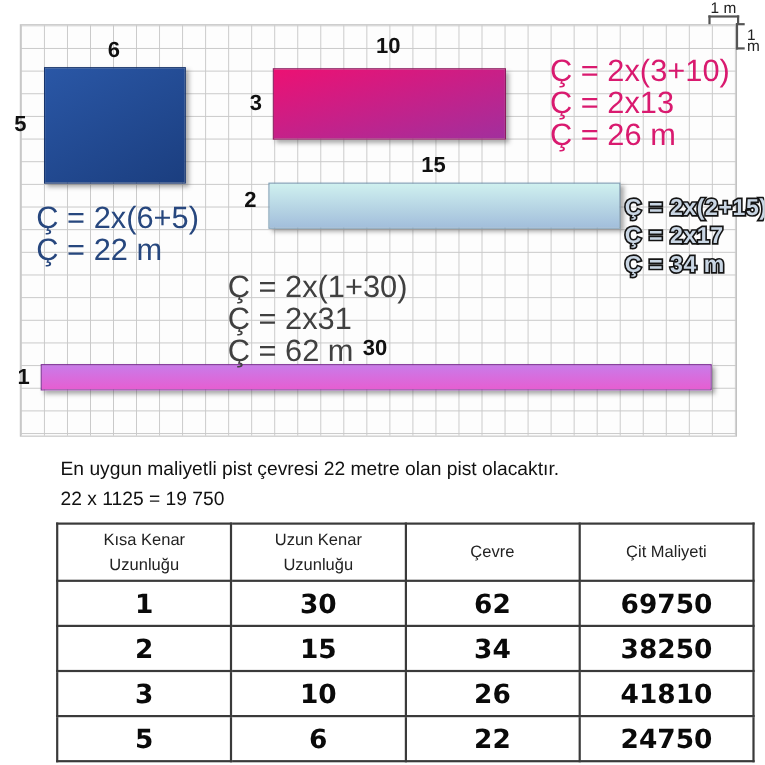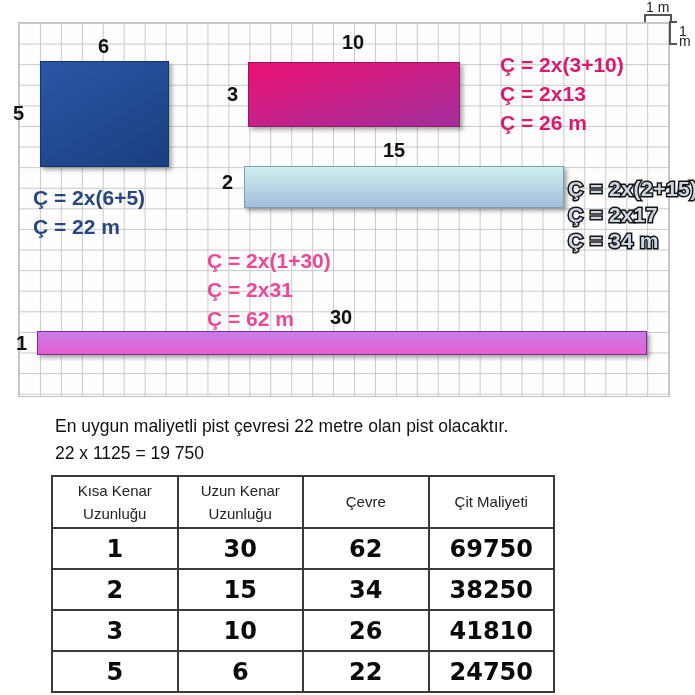--- a/index.html
+++ b/index.html
@@ -24,40 +24,40 @@
   .rect-pink{left:248px;top:62px;width:210px;height:63px;
     background:linear-gradient(165deg,#ec1173,#a22f9d);border:1px solid #8c1a5e;}
   .rect-cyan{left:244px;top:166px;width:318px;height:40px;
     background:linear-gradient(#cff0ef,#a2bedb);border:1px solid #7d9db4;}
   .rect-magenta{left:37px;top:331px;width:608px;height:22px;
     background:linear-gradient(#c97be9,#e65ed1);border:1px solid #7d2d94;}
   
   .dim{position:absolute;color:#101010;font-size:20px;font-weight:600;line-height:20px;}
   .dim.center{text-align:center;}
   
-  .calc{position:absolute;font-size:21px;font-weight:700;line-height:29px;white-space:nowrap;}
+  .calc{position:absolute;font-size:28px;font-weight:400;line-height:29px;white-space:nowrap;}
   .calc-blue{left:33px;top:183px;color:#27477e;}
   .calc-pink{left:500px;top:50px;color:#d91a6f;}
-  .calc-lightpink{left:207px;top:246px;color:#ec4899;}
+  .calc-lightpink{left:207px;top:246px;color:#404040;}
   .calc-outlined{
     left:568px;top:176px;color:#c9d6e4;font-weight:700;line-height:26px;font-size:21px;
     -webkit-text-stroke:3px #141414;paint-order:stroke fill;letter-spacing:.5px;
   }
   
   .scale-label{position:absolute;font-size:14px;color:#222;line-height:10px;}
   .hbracket{position:absolute;left:644px;top:14px;width:24px;height:6px;
     border-top:2px solid #555;border-left:2px solid #555;border-right:2px solid #555;}
   .vbracket{position:absolute;left:669px;top:21px;width:6px;height:20px;
     border-left:2px solid #555;border-top:2px solid #555;border-bottom:2px solid #555;}
   
   .summary{position:absolute;left:55px;top:401px;color:#111;font-size:17.5px;line-height:27px;margin-top:12px;}
   .summary span{display:block;}
   
   table.cost{
-    position:absolute;left:51px;top:475px;width:504px;
+    position:absolute;left:51px;top:475px;width:635px;
     border-collapse:collapse;table-layout:fixed;background:#fff;
   }
   table.cost th,table.cost td{border:2px solid #3a3a3a;text-align:center;vertical-align:middle;}
   table.cost th{height:50px;font-size:15px;font-weight:400;color:#222;line-height:1.55;padding:0 16px;}
   table.cost td{height:37px;font-size:24px;font-weight:700;color:#0a0a0a;font-family:"DejaVu Sans","Liberation Sans",sans-serif;}
 </style>
 </head>
 <body>
 
 <div class="canvas">

